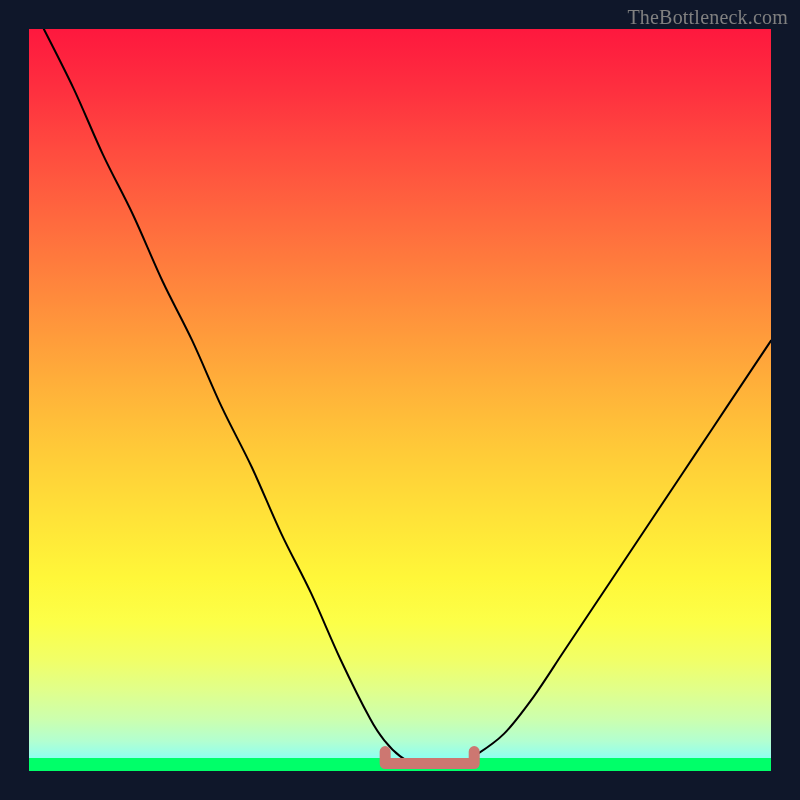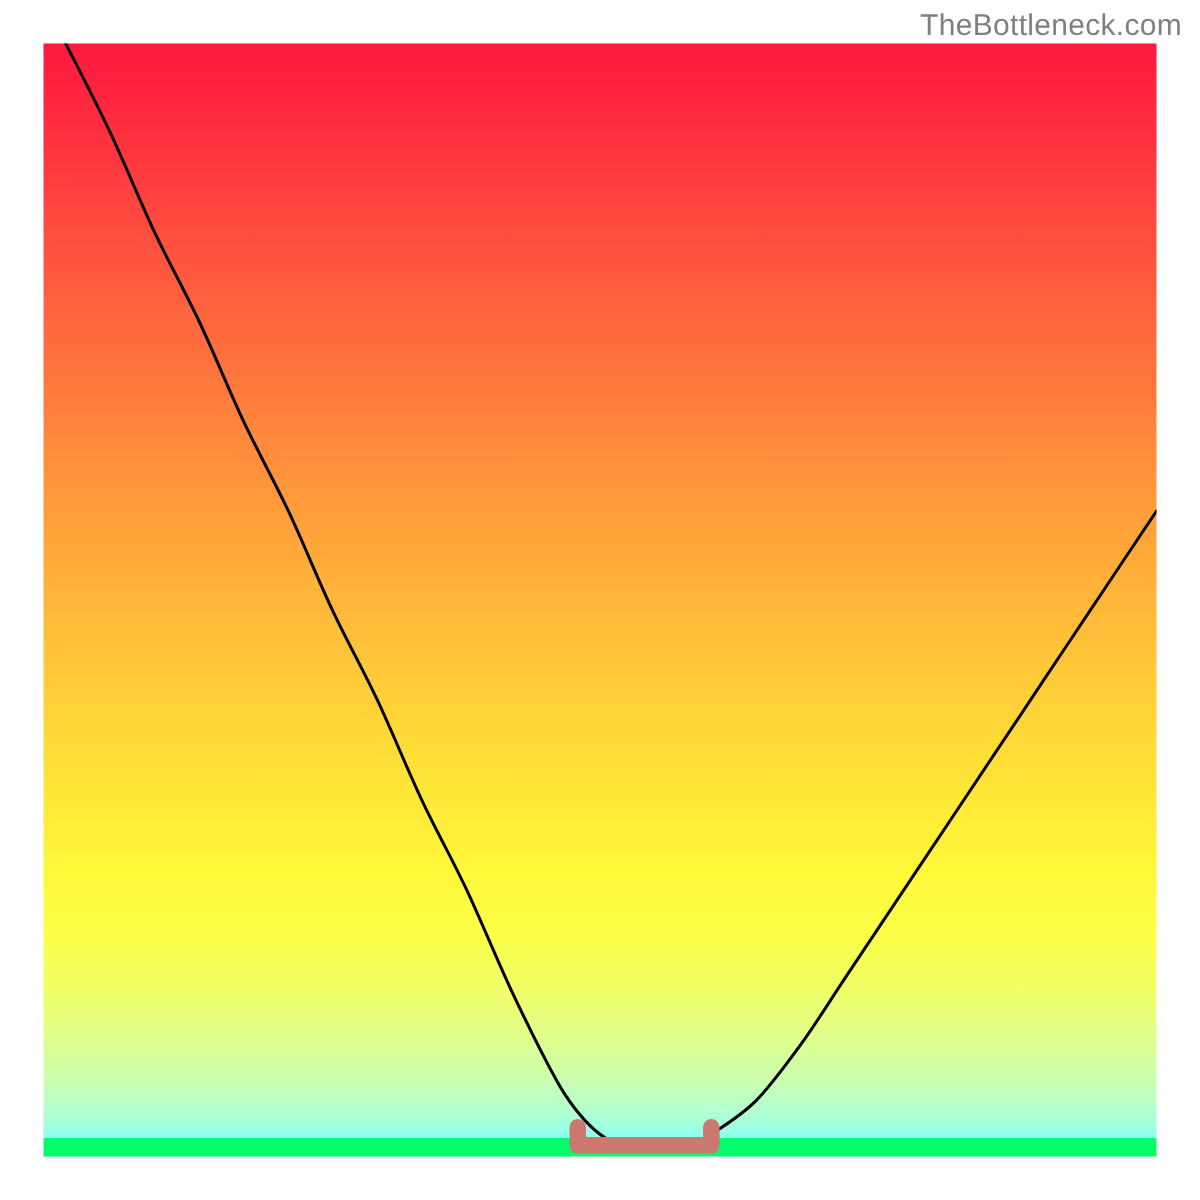--- a/index.html
+++ b/index.html
@@ -8,21 +8,22 @@
     width: 800px;
     height: 800px;
     background: #000;
     overflow: hidden;
     font-family: Arial, Helvetica, sans-serif;
   }
   .frame {
     position: relative;
     width: 800px;
     height: 800px;
-    background: #ffffff;
+    background: #0f172a;
+    font-family: Liberation Serif, serif;
   }
   .plot-area {
     position: absolute;
     left: 29px;
     top: 29px;
     width: 742px;
     height: 742px;
     
     background: linear-gradient(
       to bottom,

